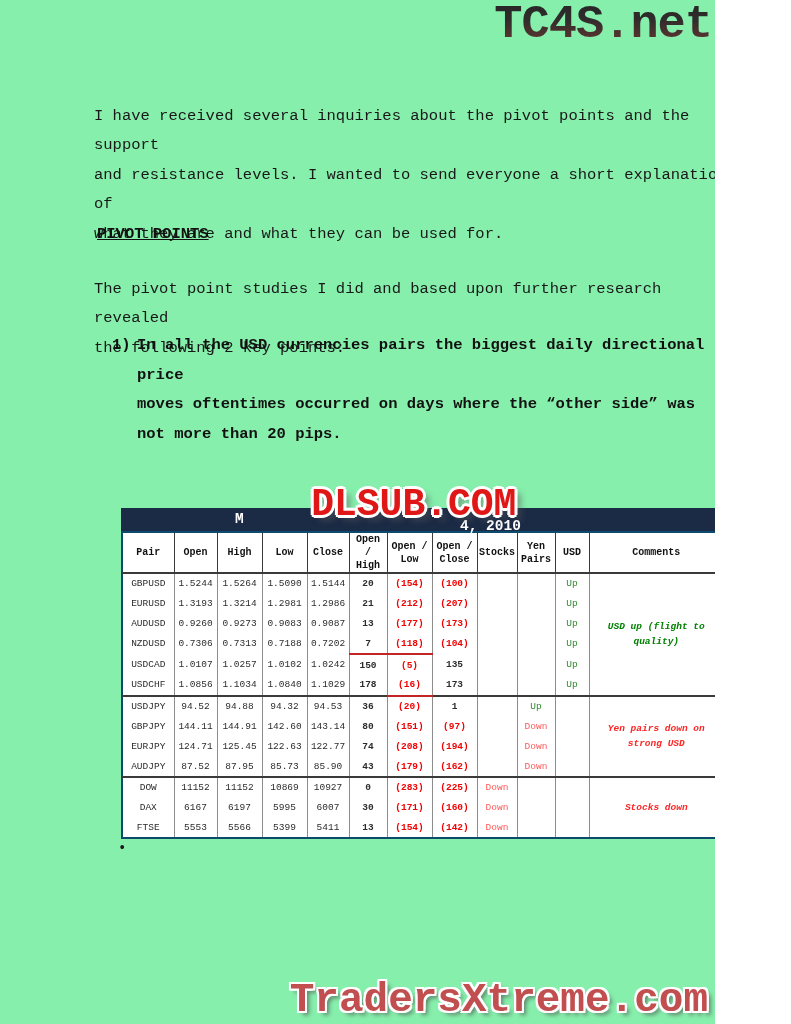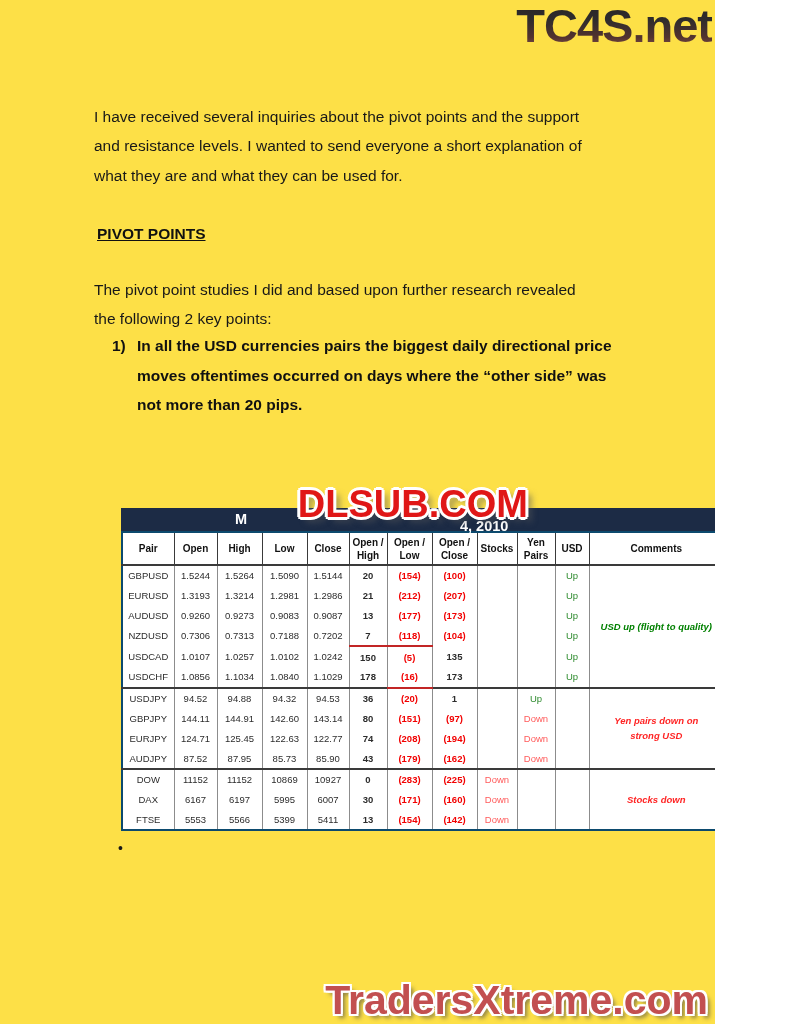--- a/index.html
+++ b/index.html
@@ -1,18 +1,18 @@
 <!DOCTYPE html>
 <html><head>
 <meta charset="utf-8">
 <style>
   html,body { margin:0; padding:0; background:#ffffff; }
   .page {
-    position:relative; width:715px; height:1024px; background:#fde047;
-    font-family:Liberation Sans, sans-serif; overflow:hidden;
+    position:relative; width:715px; height:1024px; background:#86efac;
+    font-family:Liberation Mono, monospace; overflow:hidden;
   }
 
   
   .tc4s-logo {
     position:absolute; top:-2px; right:3px;
     font-size:47px; font-weight:bold; letter-spacing:-1px;
     background:linear-gradient(180deg,#262425 0%,#2f2c2c 40%,#53332f 72%,#7d4c44 88%,#97655b 100%);
     -webkit-background-clip:text; background-clip:text;
     -webkit-text-fill-color:transparent; color:transparent;
   }

